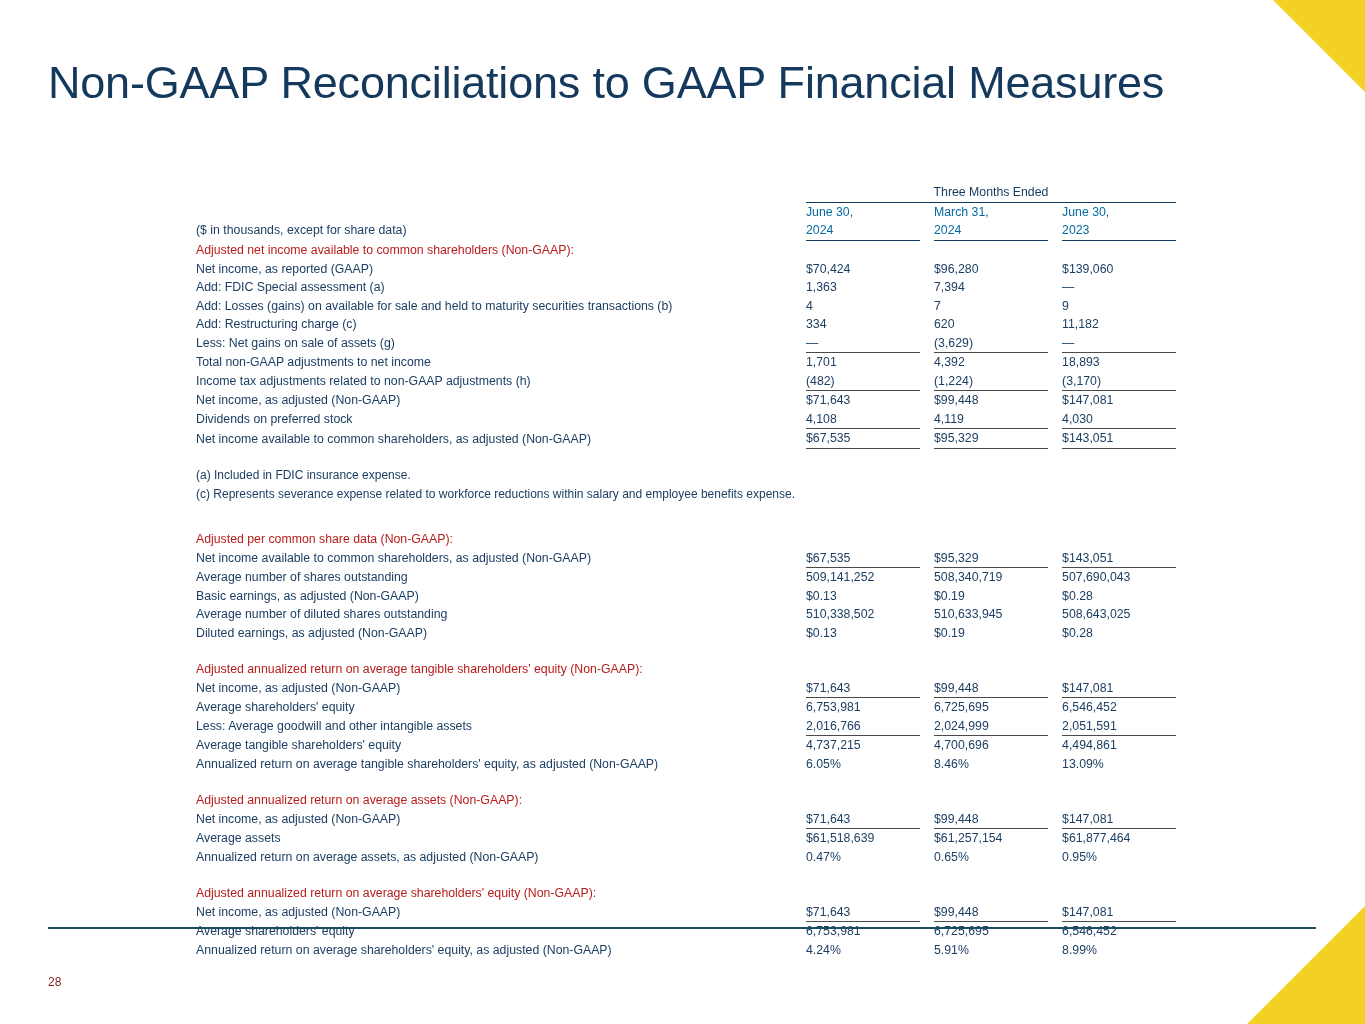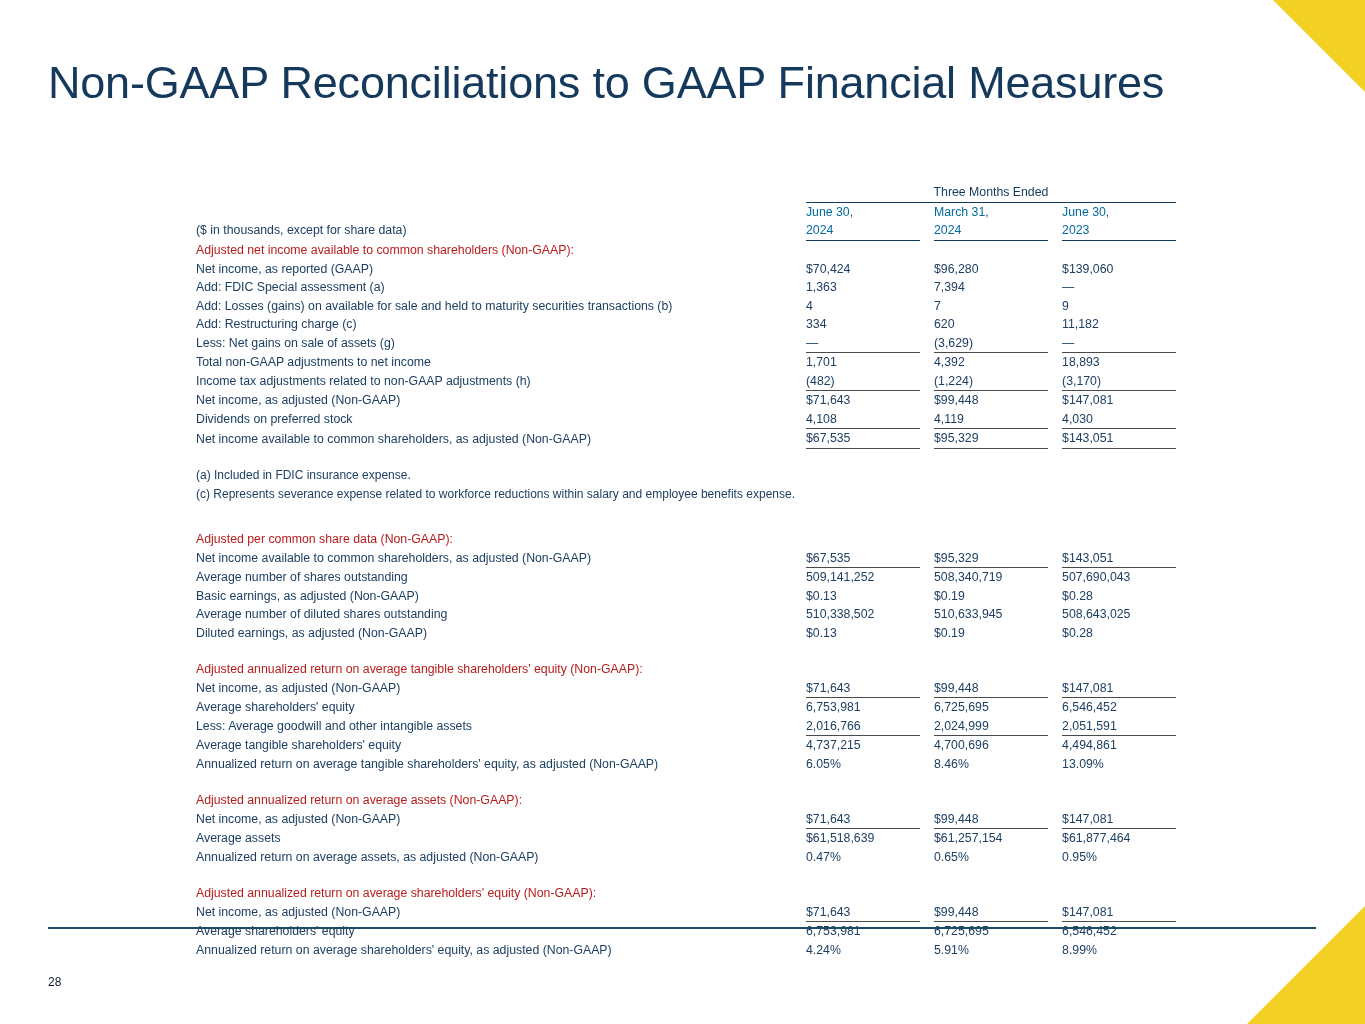--- a/index.html
+++ b/index.html
@@ -56,21 +56,21 @@
     top: 927px;
     width: 1268px;
     height: 2px;
     background: #1d4b63;
   }
   .page-number {
     position: absolute;
     left: 48px;
     top: 975px;
     font-size: 12px;
-    color: #0f172a;
+    color: #7f1d1d;
   }
 
   
   .table-wrap {
     position: absolute;
     left: 196px;
     top: 183px;
     width: 980px;
   }
 

